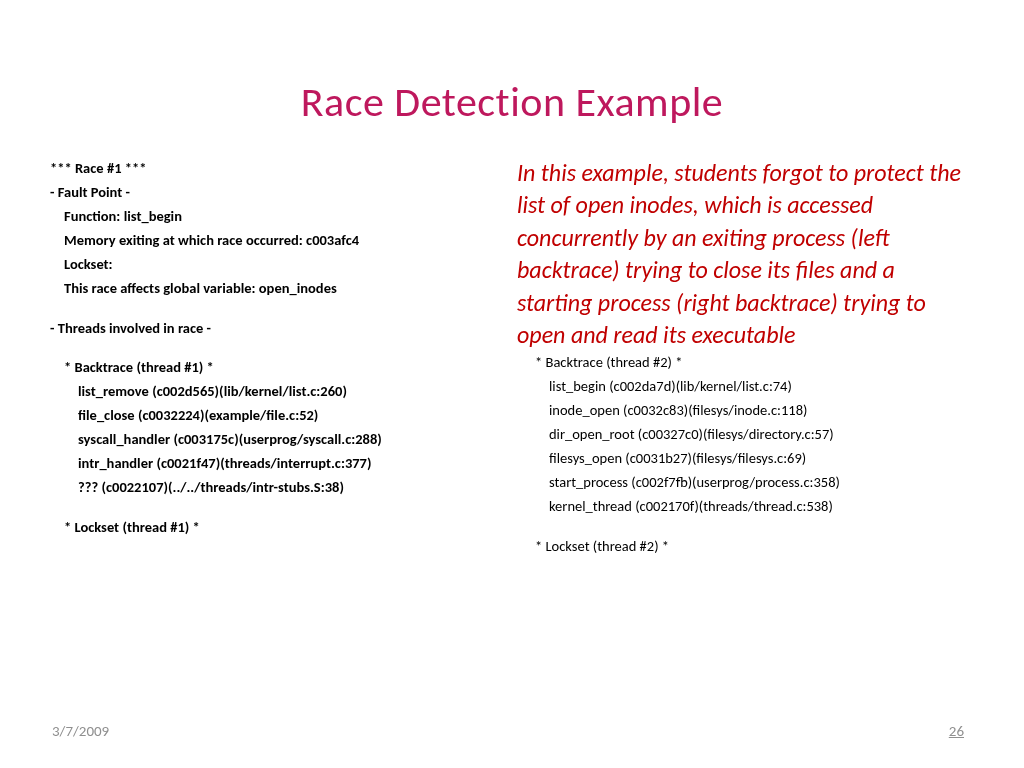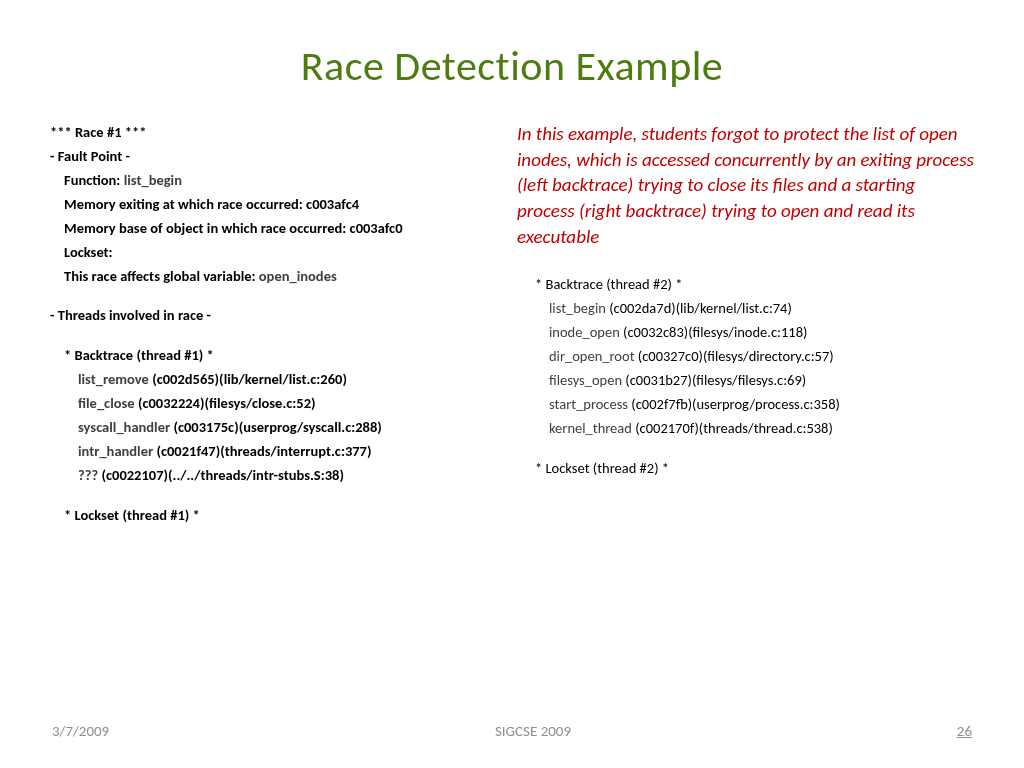--- a/index.html
+++ b/index.html
@@ -8,63 +8,63 @@
     height: 768px;
     background: #ffffff;
     font-family: Calibri, Arial, sans-serif;
     position: relative;
     overflow: hidden;
   }
   .slide-title {
     text-align: center;
     font-size: 42px;
     font-weight: 400;
-    color: #4d7c0f;
+    color: #be185d;
     padding-top: 40px;
     padding-bottom: 30px;
     letter-spacing: 0.5px;
+    margin-top: 36px;
   }
   .content {
     display: flex;
     padding: 0 50px;
   }
   .left-col {
     width: 460px;
     font-size: 14.5px;
     font-weight: 700;
     color: #000;
     line-height: 1.65;
   }
   .right-col {
     width: 470px;
     padding-left: 10px;
   }
   .explain {
     font-style: italic;
     color: #c00000;
-    font-size: 19px;
+    font-size: 24px;
     line-height: 1.35;
     font-weight: 400;
-    margin-bottom: 24px;
   }
   .bt2 {
     font-size: 14.5px;
     font-weight: 400;
     color: #000;
     line-height: 1.65;
     padding-left: 18px;
   }
   .indent1 { padding-left: 14px; }
   .indent2 { padding-left: 28px; }
-  .blue { color: #404040; }
+  .blue { color: #000000; }
   .footer {
     position: absolute;
     bottom: 28px;
     left: 0;
-    right: 0;
+    right: 8px;
     display: flex;
     justify-content: space-between;
     padding: 0 52px;
     font-size: 15px;
     color: #8f8f8f;
     font-weight: 400;
   }
   .fc { text-align: center; flex: 1; }
   .fl { flex: 0 0 auto; }
   .fr { flex: 0 0 auto; text-decoration: underline; }
@@ -76,31 +76,30 @@
 <div class="slide-title">Race Detection Example</div>
 
 <div class="content">
   <div class="left-col">
     <div>*** Race #1 ***</div>
     <div>- Fault Point -</div>
     <div class="indent1">
       <span>Function: </span><span class="blue">list_begin</span>
     </div>
     <div class="indent1">Memory exiting at which race occurred: c003afc4</div>
-    <div class="indent1">Memory base of object in which race occurred: c003afc0</div>
     <div class="indent1">Lockset:</div>
     <div class="indent1">
       <span>This race affects global variable: </span><span class="blue">open_inodes</span>
     </div>
     <div class="spacer"></div>
     <div>- Threads involved in race -</div>
     <div class="spacer"></div>
     <div class="indent1">* Backtrace (thread #1) *</div>
     <div class="indent2"><span class="blue">list_remove</span><span> (c002d565)(lib/kernel/list.c:260)</span></div>
-    <div class="indent2"><span class="blue">file_close</span><span> (c0032224)(filesys/close.c:52)</span></div>
+    <div class="indent2"><span class="blue">file_close</span><span> (c0032224)(example/file.c:52)</span></div>
     <div class="indent2"><span class="blue">syscall_handler</span><span> (c003175c)(userprog/syscall.c:288)</span></div>
     <div class="indent2"><span class="blue">intr_handler</span><span> (c0021f47)(threads/interrupt.c:377)</span></div>
     <div class="indent2"><span class="blue">???</span><span> (c0022107)(../../threads/intr-stubs.S:38)</span></div>
     <div class="spacer"></div>
     <div class="indent1">* Lockset (thread #1) *</div>
   </div>
 
   <div class="right-col">
     <div class="explain">In this example, students forgot to protect the list of open inodes, which is accessed concurrently by an exiting process (left backtrace) trying to close its files and a starting process (right backtrace) trying to open and read its executable</div>
     <div class="bt2">
@@ -112,15 +111,14 @@
       <div class="indent1"><span class="blue">start_process</span><span> (c002f7fb)(userprog/process.c:358)</span></div>
       <div class="indent1"><span class="blue">kernel_thread</span><span> (c002170f)(threads/thread.c:538)</span></div>
       <div class="spacer"></div>
       <div>* Lockset (thread #2) *</div>
     </div>
   </div>
 </div>
 
 <div class="footer">
   <div class="fl">3/7/2009</div>
-  <div class="fc">SIGCSE 2009</div>
   <div class="fr">26</div>
 </div>
 
 </body></html>

